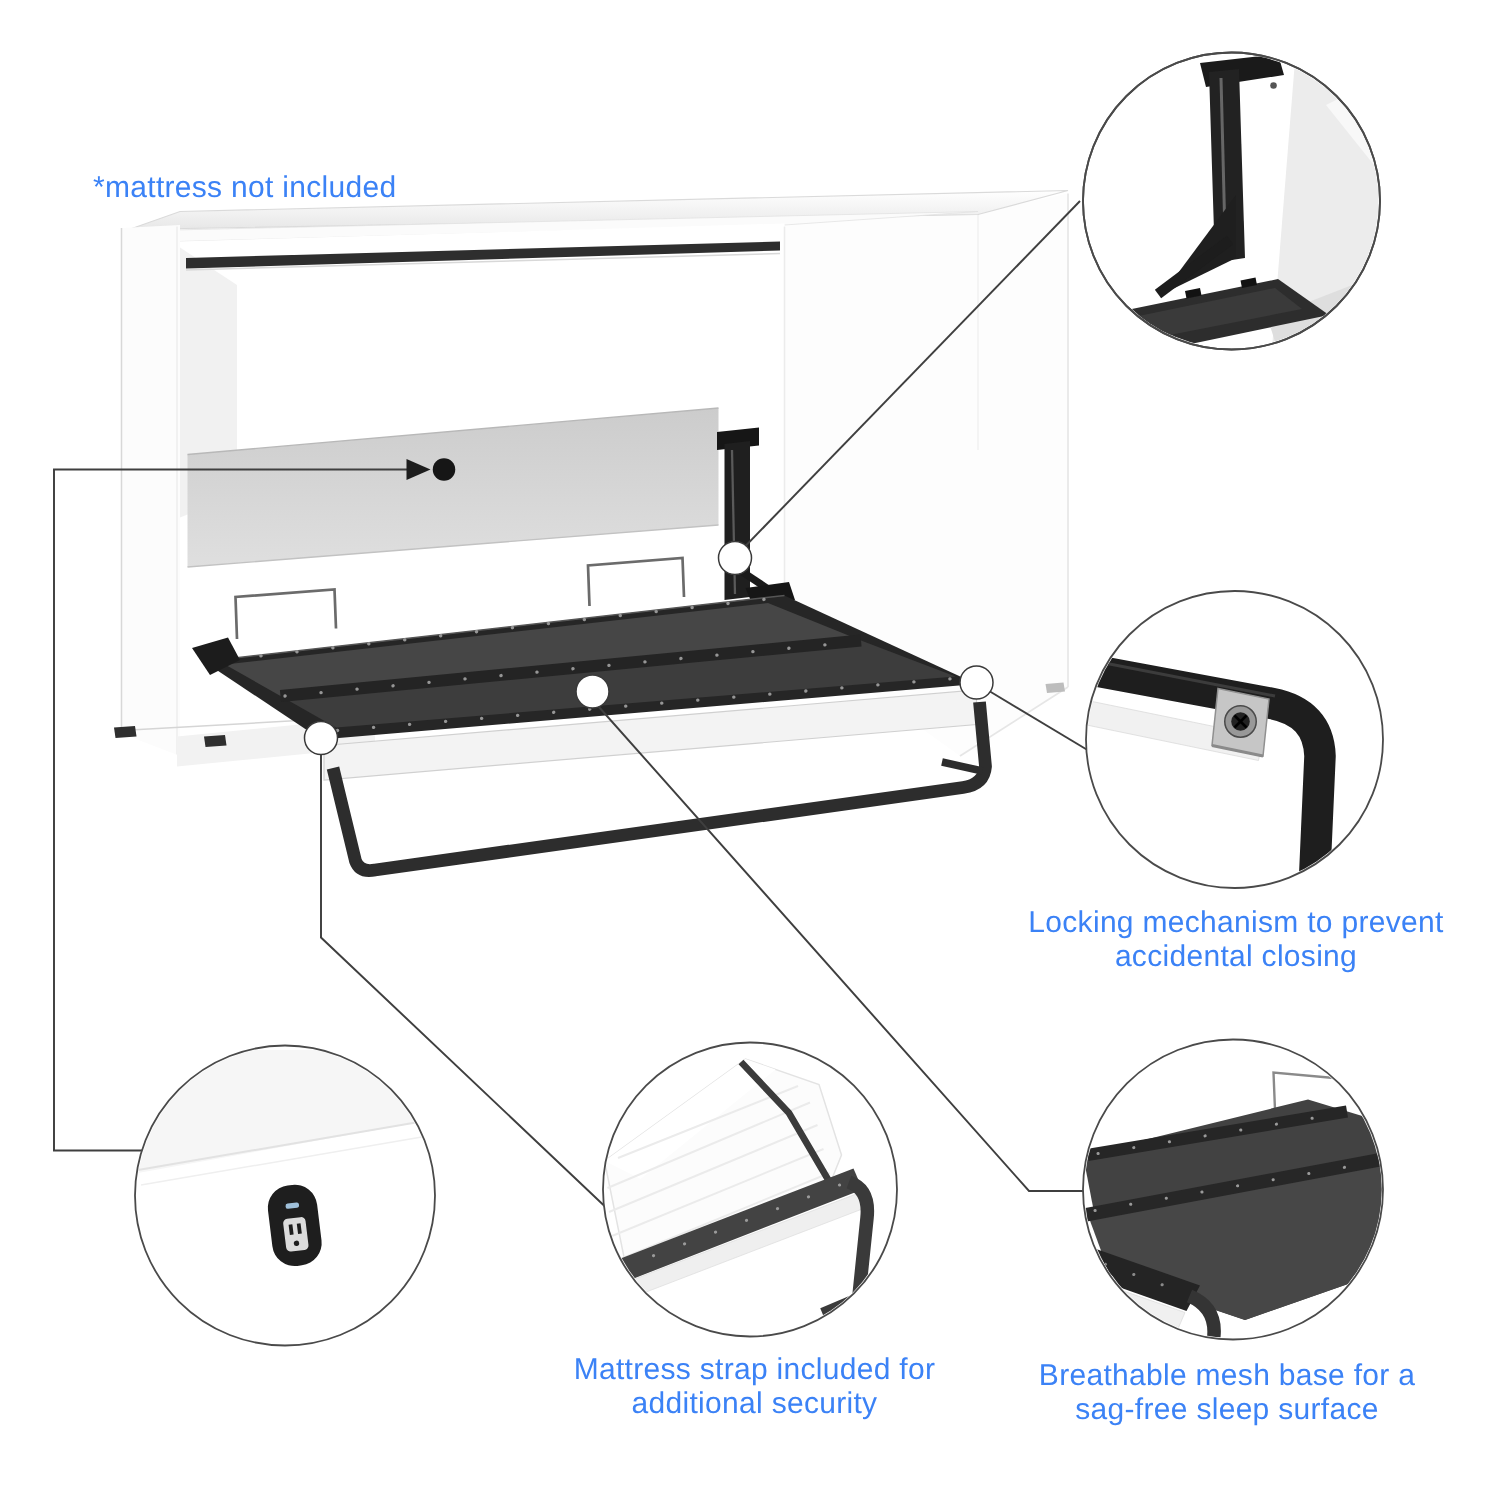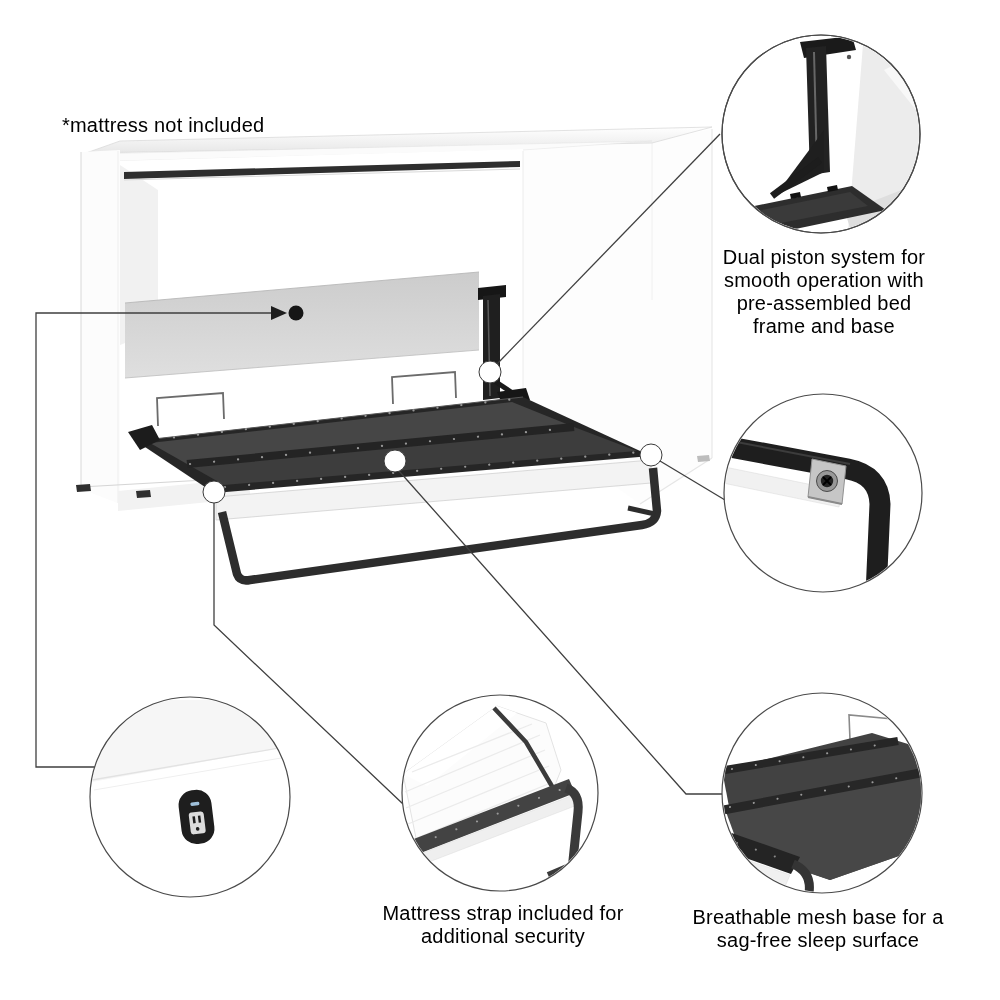--- a/index.html
+++ b/index.html
@@ -1,19 +1,19 @@
 <!DOCTYPE html>
 <html><head>
 <meta charset="utf-8">
 <style>
   html,body{margin:0;padding:0;background:#fff;}
   #stage{position:relative;width:1000px;height:1000px;background:#fff;overflow:hidden;
          font-family:"Liberation Sans", sans-serif;}
   #stage svg{position:absolute;left:0;top:0;}
-  .caption{position:absolute;font-size:20px;line-height:23px;color:#000000;
+  .caption{position:absolute;font-size:20px;line-height:23px;color:#3b82f6;
            text-align:center;white-space:pre-line;letter-spacing:.2px;}
   .caption.left{text-align:left;}
 </style>
 </head>
 <body>
 
 <div id="stage">
 
 <svg width="1000" height="1000" viewBox="0 0 1000 1000">
   <defs>
@@ -222,25 +222,23 @@
       <line x1="718" y1="836" x2="790" y2="862" stroke="#8a8a8a" stroke-width="2" stroke-linecap="round" stroke-dasharray="0.1 20"></line>
       <polygon points="707,846 790,875 784,889 702,860" fill="#f0f0f0" stroke="#dcdcdc" stroke-width="0.5"></polygon>
       <path d="M793,864 Q812,872 809,893 L805,912" fill="none" stroke="#343434" stroke-width="9"></path>
     </g>
     <circle cx="822" cy="793" r="100" fill="none" stroke="#4a4a4a" stroke-width="1.2"></circle>
   </g>
 </svg>
 
 <div class="caption left" style="left:62px;top:114px;width:280px;">*mattress not included</div>
 
-<div class="caption" style="left:664px;top:246px;width:320px;">Dual piston system for
-smooth operation with
-pre-assembled bed
-frame and base</div>
-
+
+<div class="caption" style="left:654px;top:604px;width:340px;">Locking mechanism to prevent
+accidental closing</div>
 
 
 <div class="caption" style="left:658px;top:906px;width:320px;">Breathable mesh base for a
 sag-free sleep surface</div>
 
 <div class="caption" style="left:343px;top:902px;width:320px;">Mattress strap included for
 additional security</div>
 
 </div>
 

